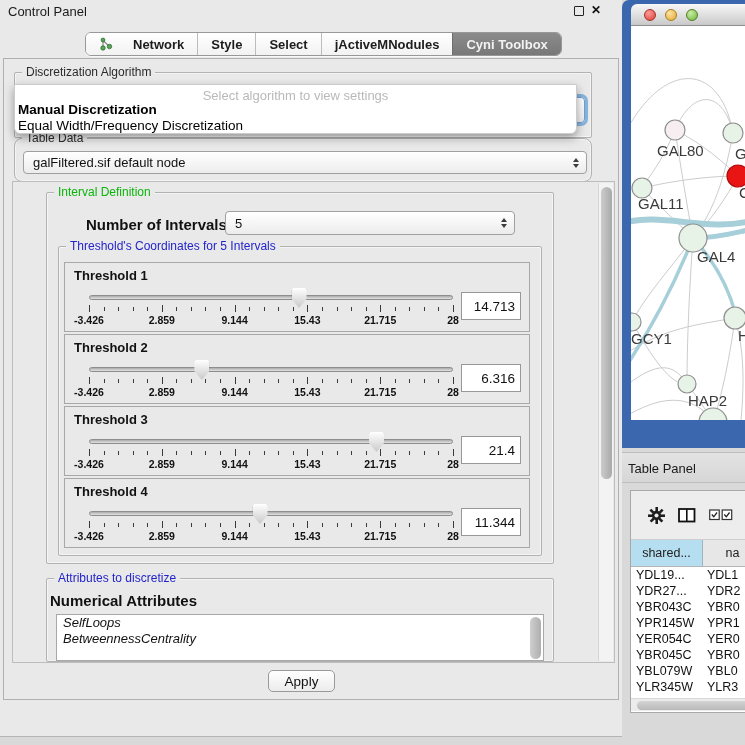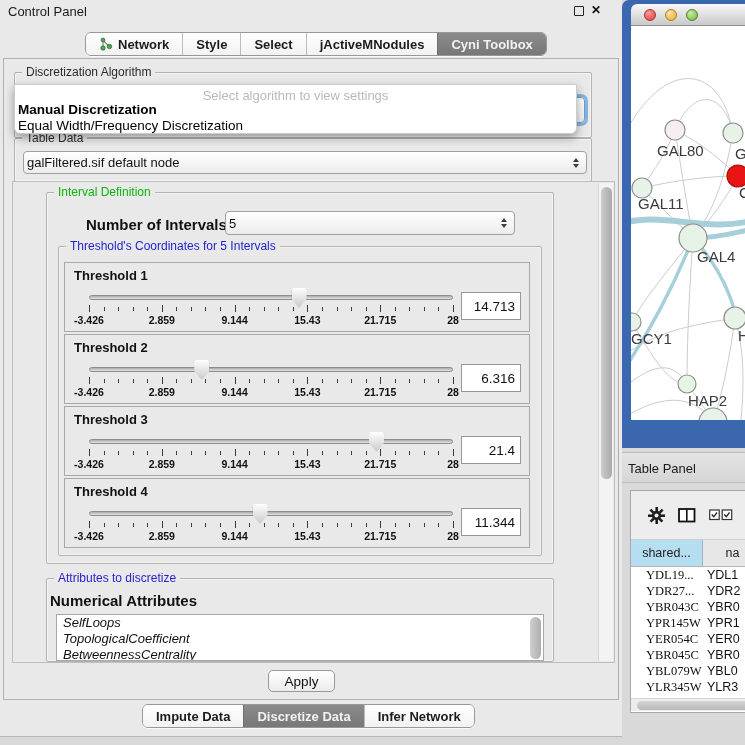--- a/index.html
+++ b/index.html
@@ -8,32 +8,32 @@
 
   
   #control-panel { position:absolute; left:0; top:0; width:622px; height:737px; background:#e9e9e9; border-bottom:1px solid #b5b5b5; }
   #cp-titlebar { position:absolute; left:0; top:0; width:100%; height:22px; }
   #cp-title { position:absolute; left:8px; top:4px; font-size:13px; color:#1a1a1a; }
   #float-icon { position:absolute; left:574px; top:6px; width:10px; height:10px; border:1.6px solid #222; border-radius:1px; }
   #close-icon { position:absolute; left:591px; top:3px; font-size:12px; font-weight:900; color:#111; }
 
   
   .seg-bar { position:absolute; display:inline-flex; border:1px solid #989898; border-radius:6px; overflow:hidden; background:#fff; height:24px; box-shadow:0 1px 0 rgba(255,255,255,.7); }
-  .seg { display:flex; align-items:center; gap:5px; padding:8px 13px; font-size:13px; font-weight:700; color:#1c1c1c; background:linear-gradient(#ffffff,#f2f2f2); border-left:1px solid #bcbcbc; cursor:default; }
+  .seg { display:flex; align-items:center; gap:20px; padding:8px 13px; font-size:13px; font-weight:700; color:#1c1c1c; background:linear-gradient(#ffffff,#f2f2f2); border-left:1px solid #bcbcbc; cursor:default; }
   .seg:first-child { border-left:none; }
   .seg.selected { background:linear-gradient(#8b8b8b,#787878); color:#f2f2f2; border-left-color:#6e6e6e; }
 
   
   .groupbox { position:absolute; border:1px solid #b2b2b2; border-radius:2px; box-shadow:inset 0 0 0 1px rgba(255,255,255,.5); }
   .gtitle { position:absolute; top:-8px; left:7px; background:#e9e9e9; padding:0 4px; font-size:12px; color:#2b2b2b; white-space:nowrap; }
   .gtitle.green { color:#0bb50b; }
   .gtitle.blue { color:#2323cc; }
 
   
-  .combo { position:absolute; display:flex; align-items:center; background:linear-gradient(#ffffff,#ececec); border:1px solid #a0a0a0; border-radius:4px; font-size:13px; color:#111; padding:0 22px 0 3px; }
+  .combo { position:absolute; display:flex; align-items:center; background:linear-gradient(#ffffff,#ececec); border:1px solid #a0a0a0; border-radius:4px; font-size:13px; color:#111; padding:0 22px 0 9px; }
   .stepper { position:absolute; right:7px; top:50%; transform:translateY(-50%); display:flex; flex-direction:column; gap:2px; }
   .stepper i { width:0; height:0; border-left:3.5px solid transparent; border-right:3.5px solid transparent; }
   .stepper .up { border-bottom:4.5px solid #3c3c3c; }
   .stepper .dn { border-top:4.5px solid #3c3c3c; }
   .combo.focused { border-color:#6b9fd4; box-shadow:0 0 0 3px rgba(100,160,215,.75); }
 
   
   #thresholds-stack { position:absolute; left:64px; top:262px; width:466px; }
   .threshold-box { position:relative; width:466px; height:70px; border:1px solid #a8a8a8; margin-bottom:2px; background:#e9e9e9; }
   .th-label { position:absolute; left:9px; top:5px; font-size:13px; font-weight:700; color:#111; }
@@ -81,21 +81,21 @@
   #table-panel-bar { position:absolute; left:622px; top:452px; width:123px; height:31px; background:linear-gradient(#e3e3e3,#d6d6d6); border-top:1px solid #bdbdbd; border-bottom:1px solid #bdbdbd; }
   #table-panel-title { position:absolute; left:6px; top:8px; font-size:13px; color:#1a1a1a; }
   #table-panel-body { position:absolute; left:630px; top:490px; width:200px; height:223px; background:#fff; border:1px solid #a8a8a8; }
   #tp-toolbar { position:absolute; left:0; top:0; width:100%; height:49px; background:#ededed; border-bottom:1px solid #cfcfcf; display:flex; align-items:center; gap:13px; padding-left:17px; }
   #tp-header { position:absolute; left:0; top:49px; width:100%; height:27px; display:flex; font-size:12.5px; color:#222; }
   .hcell { display:flex; align-items:center; justify-content:center; border-right:1px solid #9fb6c2; border-bottom:1px solid #b5b5b5; height:100%; }
   .hcell.sel { width:72px; background:#b5dff0; }
   .hcell.plain { width:60px; background:#e7e7e7; border-right-color:#c2c2c2; }
   #tp-rows { position:absolute; left:0; top:76px; width:100%; height:131px; overflow:hidden; }
   .trow { display:flex; height:16px; line-height:16px; font-size:12.5px; color:#111; }
-  .tcell.c0 { width:72px; padding-left:15px; white-space:nowrap; overflow:hidden;font-family:Liberation Serif, serif; }
+  .tcell.c0 { width:72px; padding-left:5px; white-space:nowrap; overflow:hidden; }
   .tcell.c1 { width:60px; padding-left:4px; white-space:nowrap; overflow:hidden; }
   #h-scrollbar { position:absolute; left:0; top:207px; width:100%; height:13px; background:#ececec; border-top:1px solid #d8d8d8; }
   #h-scrollbar .hthumb { position:absolute; left:6px; top:2px; width:160px; height:9px; background:linear-gradient(#d4d4d4,#b9b9b9); border-radius:5px; }
 
   .bold-label { position:absolute; font-weight:700; font-size:15px; color:#111; white-space:nowrap; }
   svg text { font-family:"Liberation Sans", sans-serif; }
 </style>
 </head>
 <body>
 
@@ -136,21 +136,21 @@
   <div class="groupbox" style="left:14px; top:72px; width:578px; height:66px;">
     <span class="gtitle">Discretization Algorithm</span>
     <div class="combo focused" style="left:8px; top:24px; width:562px; height:26px;">
       <span class="stepper">
           <i class="up"></i>
           <i class="dn"></i>
         </span>
     </div>
   </div>
 
-  <div class="groupbox" style="left:14px; top:138px; width:578px; height:44px;">
+  <div class="groupbox" style="left:14px; top:138px; width:578px; height:44px;border-radius:8px;">
     <span class="gtitle">Table Data</span>
     <div class="combo" style="left:8px; top:12px; width:564px; height:23px;">
       <span>galFiltered.sif default node</span>
       <span class="stepper">
           <i class="up"></i>
           <i class="dn"></i>
         </span>
     </div>
   </div>
 
@@ -357,37 +357,25 @@
     </div>
   </div>
 
   <div class="groupbox" style="left:46px; top:578px; width:508px; height:84px;">
     <span class="gtitle blue">Attributes to discretize</span>
   </div>
   <span class="bold-label" style="left:50px; top:592px;text-align:right;">Numerical Attributes</span>
   <div id="attr-list">
     <div id="attr-scrollbar"></div>
   <div class="attr-item">SelfLoops</div>
-      <div class="attr-item">TopologicalCoefficient</div>
       <div class="attr-item">BetweennessCentrality</div>
     </div>
 
   <button class="push-btn" style="left:268px; top:670px; width:67px; height:22px;">Apply</button>
 
-  <div class="seg-bar" style="left:142px; top:704px;">
-    <div class="seg">
-        <span>Impute Data</span>
-      </div>
-    <div class="seg selected">
-        <span>Discretize Data</span>
-      </div>
-    <div class="seg">
-        <span>Infer Network</span>
-      </div>
-  </div>
 
   <div id="algo-popup">
     <div class="prompt">Select algorithm to view settings</div>
     <div class="item b">Manual Discretization</div>
     <div class="item r">Equal Width/Frequency Discretization</div>
   </div>
 </div>
 
 <div id="network-window">
   <div id="net-titlebar">

